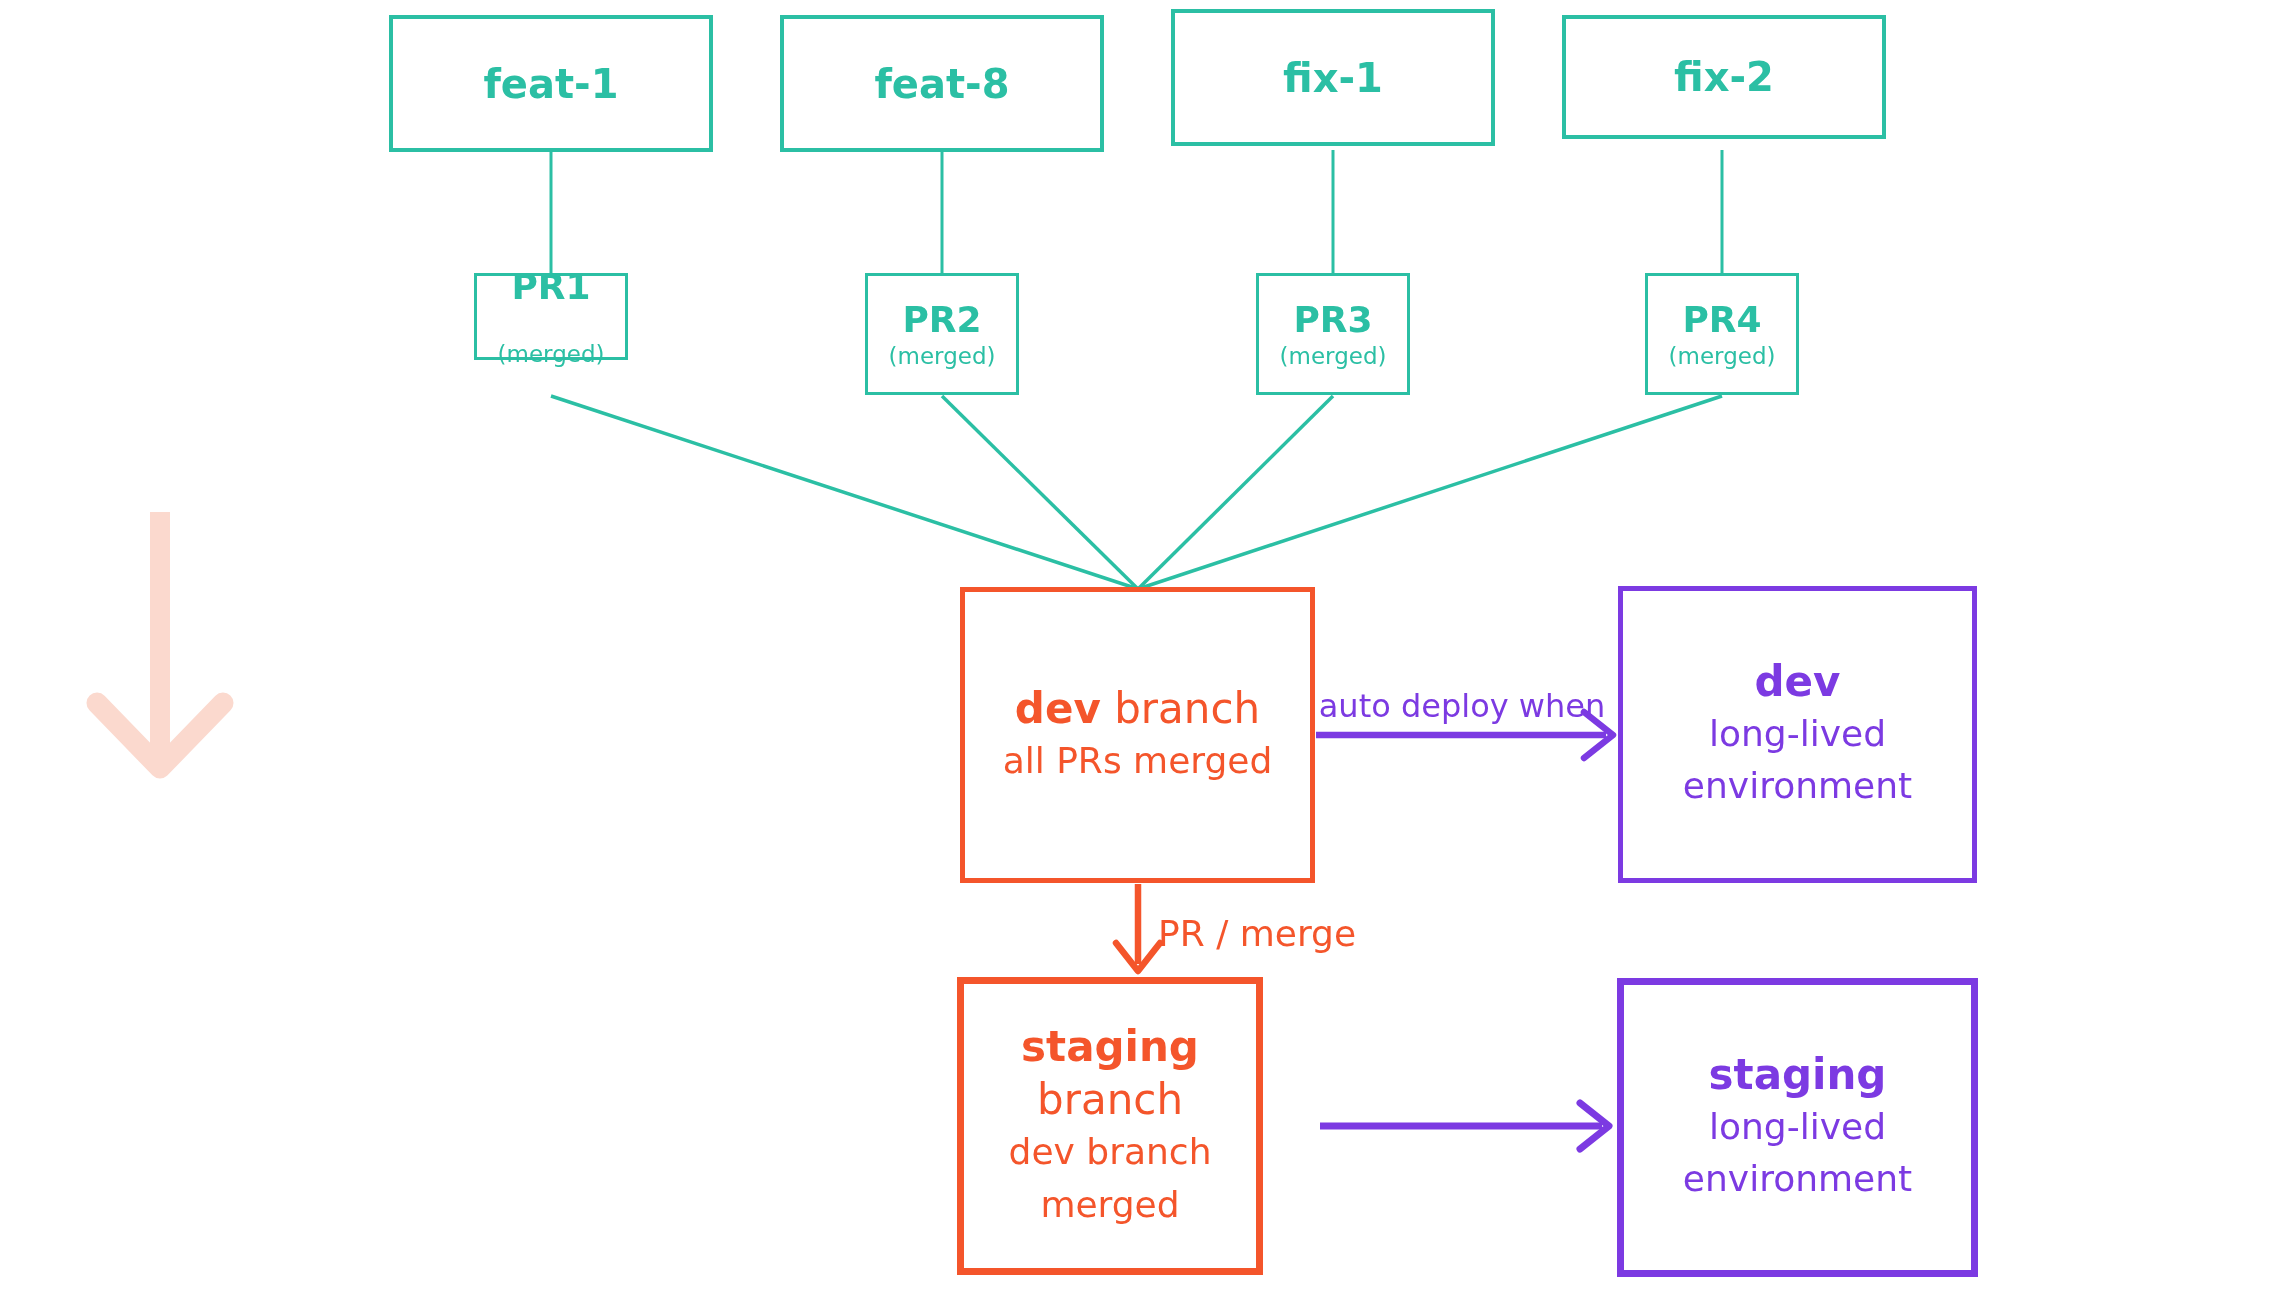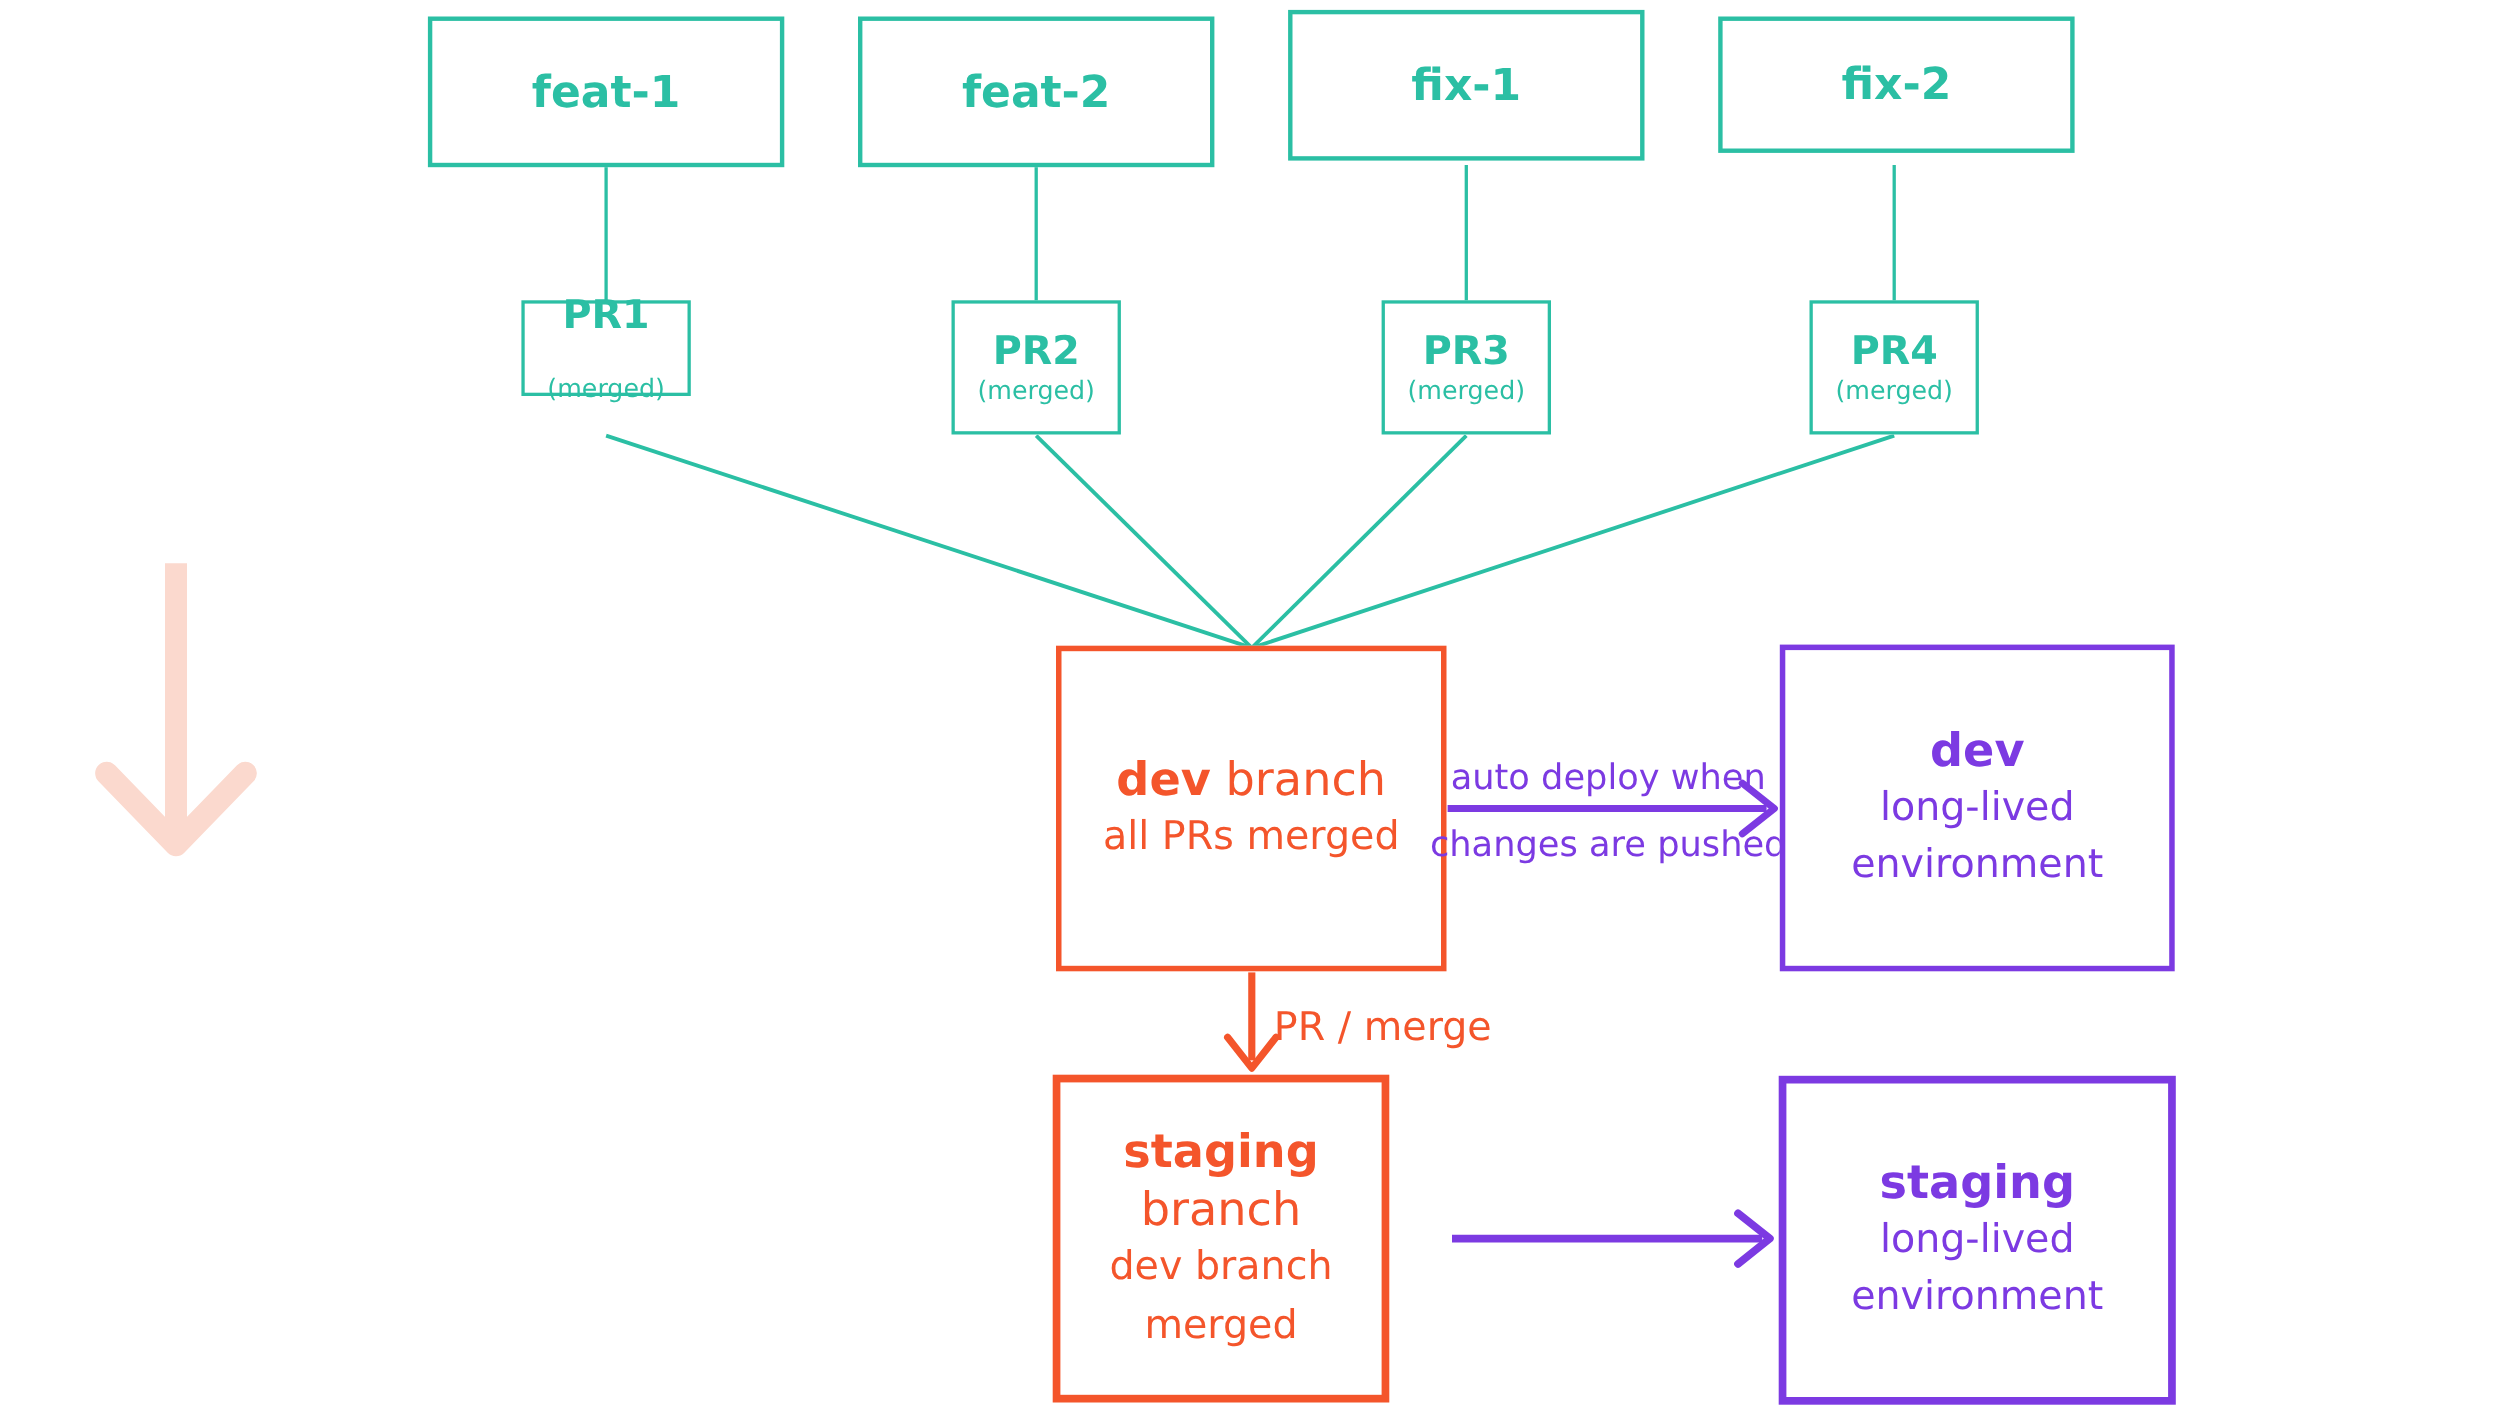--- a/index.html
+++ b/index.html
@@ -87,21 +87,21 @@
     <g>
       <line class="stroke-purple" x1="1320" y1="1126" x2="1602" y2="1126" stroke-width="7"></line>
       <polyline class="stroke-purple" points="1580,1103 1609,1126 1580,1149" stroke-width="7" stroke-linecap="round" stroke-linejoin="round"></polyline>
     </g>
   </svg>
 
   <div class="box teal-box" style="left:389px;top:15px;width:324px;height:137px;">
     <span class="branch-label">feat-1</span>
   </div>
   <div class="box teal-box" style="left:780px;top:15px;width:324px;height:137px;">
-    <span class="branch-label">feat-2</span>
+    <span class="branch-label">feat-8</span>
   </div>
   <div class="box teal-box" style="left:1171px;top:9px;width:324px;height:137px;">
     <span class="branch-label">fix-1</span>
   </div>
   <div class="box teal-box" style="left:1562px;top:15px;width:324px;height:124px;">
     <span class="branch-label">fix-2</span>
   </div>
 
   <div class="box pr-box" style="left:474px;top:273px;width:154px;height:87px;gap:31px;">
     <span class="pr-title">PR1</span>
@@ -119,21 +119,20 @@
     <span class="pr-title">PR4</span>
     <span class="pr-status">(merged)</span>
   </div>
 
   <div class="box orange-box" style="left:960px;top:587px;width:355px;height:296px;">
     <span class="l1"><span class="b">dev</span><span> branch</span></span>
     <span class="l2">all PRs merged</span>
   </div>
 
   <div class="arrow-label" style="left:1302px;top:687px;width:320px;">auto deploy when</div>
-  <div class="arrow-label" style="left:1292px;top:748px;width:340px;">changes are pushed</div>
 
   <div class="box purple-box" style="left:1618px;top:586px;width:359px;height:297px;">
     <span class="env-title">dev</span>
     <span class="env-line">long-lived</span>
     <span class="env-line">environment</span>
   </div>
 
   <div class="pr-merge-label" style="left:1158px;top:912px;">PR / merge</div>
 
   <div class="box orange-box thick" style="left:957px;top:977px;width:306px;height:298px;">

